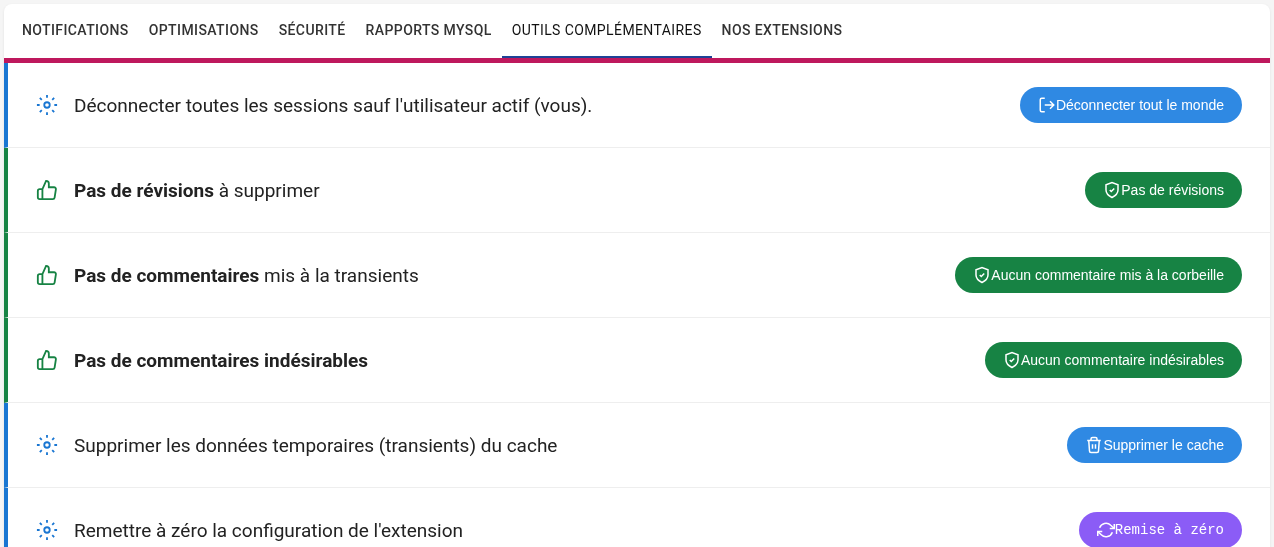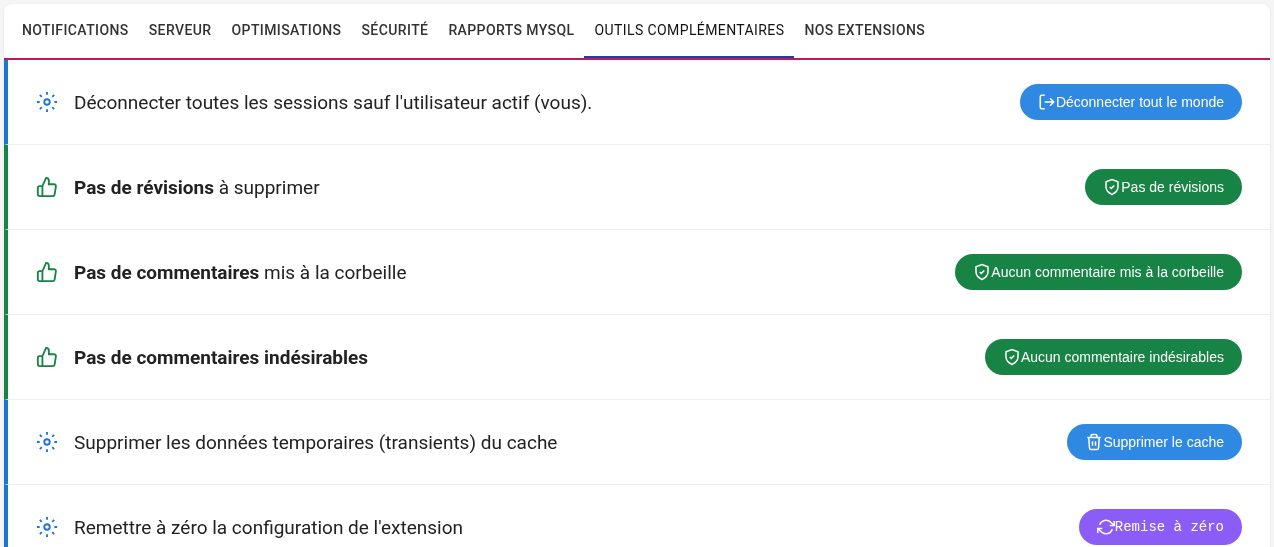--- a/index.html
+++ b/index.html
@@ -9,21 +9,21 @@
       padding: 4px;
     }
     .panel {
       background: #fff;
       border-radius: 8px;
       overflow: hidden;
       box-shadow: 0 1px 3px rgba(0,0,0,0.08);
     }
     .tabs {
       display: flex;
-      border-bottom: 2px solid #be185d;
+      border-bottom: 5px solid #be185d;
       padding: 0 8px;
     }
     .tab {
       padding: 18px 10px;
       font-size: 14px;
       font-weight: 500;
       letter-spacing: 0.4px;
       color: #333;
       cursor: pointer;
       text-transform: uppercase;
@@ -78,21 +78,20 @@
     .btn-red { background: #8b5cf6; font-family: Liberation Mono, monospace; }
     .btn-icon { width: 18px; height: 18px; display: flex; align-items: center; justify-content: center; }
   </style>
 </head>
 <body>
 
 <div class="panel">
 
   <div class="tabs">
     <div class="tab">NOTIFICATIONS</div>
-    <div class="tab">SERVEUR</div>
     <div class="tab">OPTIMISATIONS</div>
     <div class="tab">SÉCURITÉ</div>
     <div class="tab">RAPPORTS MYSQL</div>
     <div class="tab active">OUTILS COMPLÉMENTAIRES</div>
     <div class="tab">NOS EXTENSIONS</div>
   </div>
 
   <div class="rows">
 
     <div class="row info">
@@ -133,21 +132,21 @@
       </button>
     </div>
 
     <div class="row success">
       <span class="row-icon">
         <svg viewBox="0 0 24 24" width="22" height="22" fill="none" stroke="#178344" stroke-width="2">
             <path d="M14 9V5a3 3 0 0 0-3-3l-4 9v11h11.3a2 2 0 0 0 2-1.7l1.4-9a2 2 0 0 0-2-2.3H14zM7 22H4a2 2 0 0 1-2-2v-7a2 2 0 0 1 2-2h3"></path>
           </svg>
       </span>
       <div class="row-text">
-        <strong>Pas de commentaires</strong><span> mis à la corbeille</span>
+        <strong>Pas de commentaires</strong><span> mis à la transients</span>
       </div>
       <button class="btn btn-green">
         <span class="btn-icon">
           <svg viewBox="0 0 24 24" width="18" height="18" fill="none" stroke="#fff" stroke-width="2">
               <path d="M12 22s8-4 8-10V5l-8-3-8 3v7c0 6 8 10 8 10z"></path>
               <path d="M9 12l2 2 4-4"></path>
             </svg>
         </span>
         <span>Aucun commentaire mis à la corbeille</span>
       </button>

